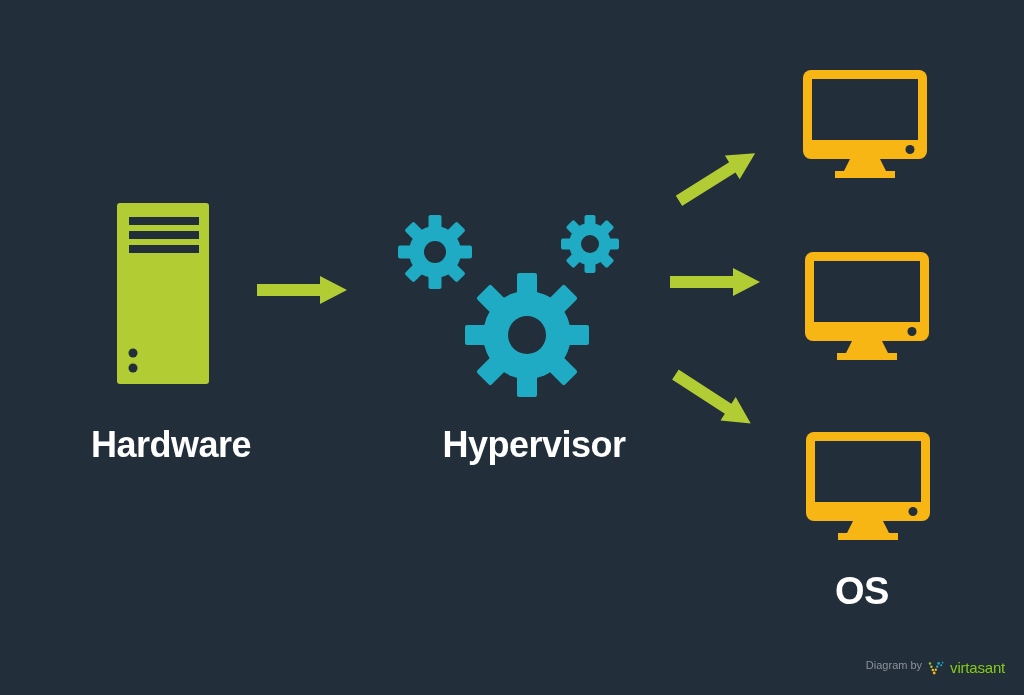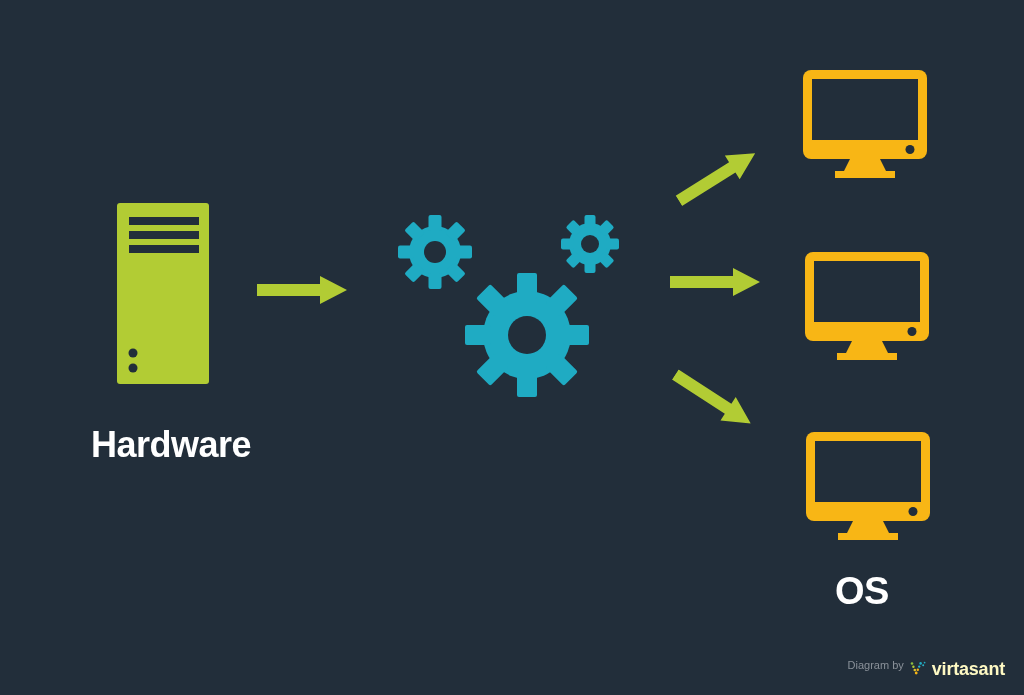--- a/index.html
+++ b/index.html
@@ -39,23 +39,23 @@
     top: 660px;
     display: flex;
     gap: 5px;
   }
   .credit-prefix {
     color: var(--credit);
     font-size: 11px;
     line-height: 1;
   }
   .brand-name {
-    color: #fef9c3;
-    font-size: 18px;
-    font-weight: 700;
+    color: #84cc16;
+    font-size: 15px;
+    font-weight: 400;
     letter-spacing: -0.2px;
     line-height: 1;
   }
 </style>
 </head>
 <body>
 
 <div class="canvas">
 
   <svg class="abs" style="left:117px; top:203px;" width="92" height="181" viewBox="0 0 92 181" aria-hidden="true">
@@ -114,20 +114,21 @@
         <rect x="-10" y="-62" width="20" height="26" rx="2" transform="rotate(135)"></rect>
         <rect x="-10" y="-62" width="20" height="26" rx="2" transform="rotate(180)"></rect>
         <rect x="-10" y="-62" width="20" height="26" rx="2" transform="rotate(225)"></rect>
         <rect x="-10" y="-62" width="20" height="26" rx="2" transform="rotate(270)"></rect>
         <rect x="-10" y="-62" width="20" height="26" rx="2" transform="rotate(315)"></rect>
       </g>
       <circle r="19" fill="var(--bg)"></circle>
     </g>
   </svg>
 
+  <div class="node-label" style="left:534px; top:427px;">Hypervisor</div>
 
   <svg class="arrow-svg" style="left:672px; top:156px; transform:rotate(-32deg);" width="90" height="42" viewBox="0 0 90 42" aria-hidden="true">
     <polygon points="0,15 63,15 63,7 90,21 63,35 63,27 0,27" fill="var(--arrow)"></polygon>
   </svg>
   <svg class="arrow-svg" style="left:670px; top:261px;" width="90" height="42" viewBox="0 0 90 42" aria-hidden="true">
     <polygon points="0,15 63,15 63,7 90,21 63,35 63,27 0,27" fill="var(--arrow)"></polygon>
   </svg>
   <svg class="arrow-svg" style="left:668px; top:378px; transform:rotate(33deg);" width="90" height="42" viewBox="0 0 90 42" aria-hidden="true">
     <polygon points="0,15 63,15 63,7 90,21 63,35 63,27 0,27" fill="var(--arrow)"></polygon>
   </svg>

